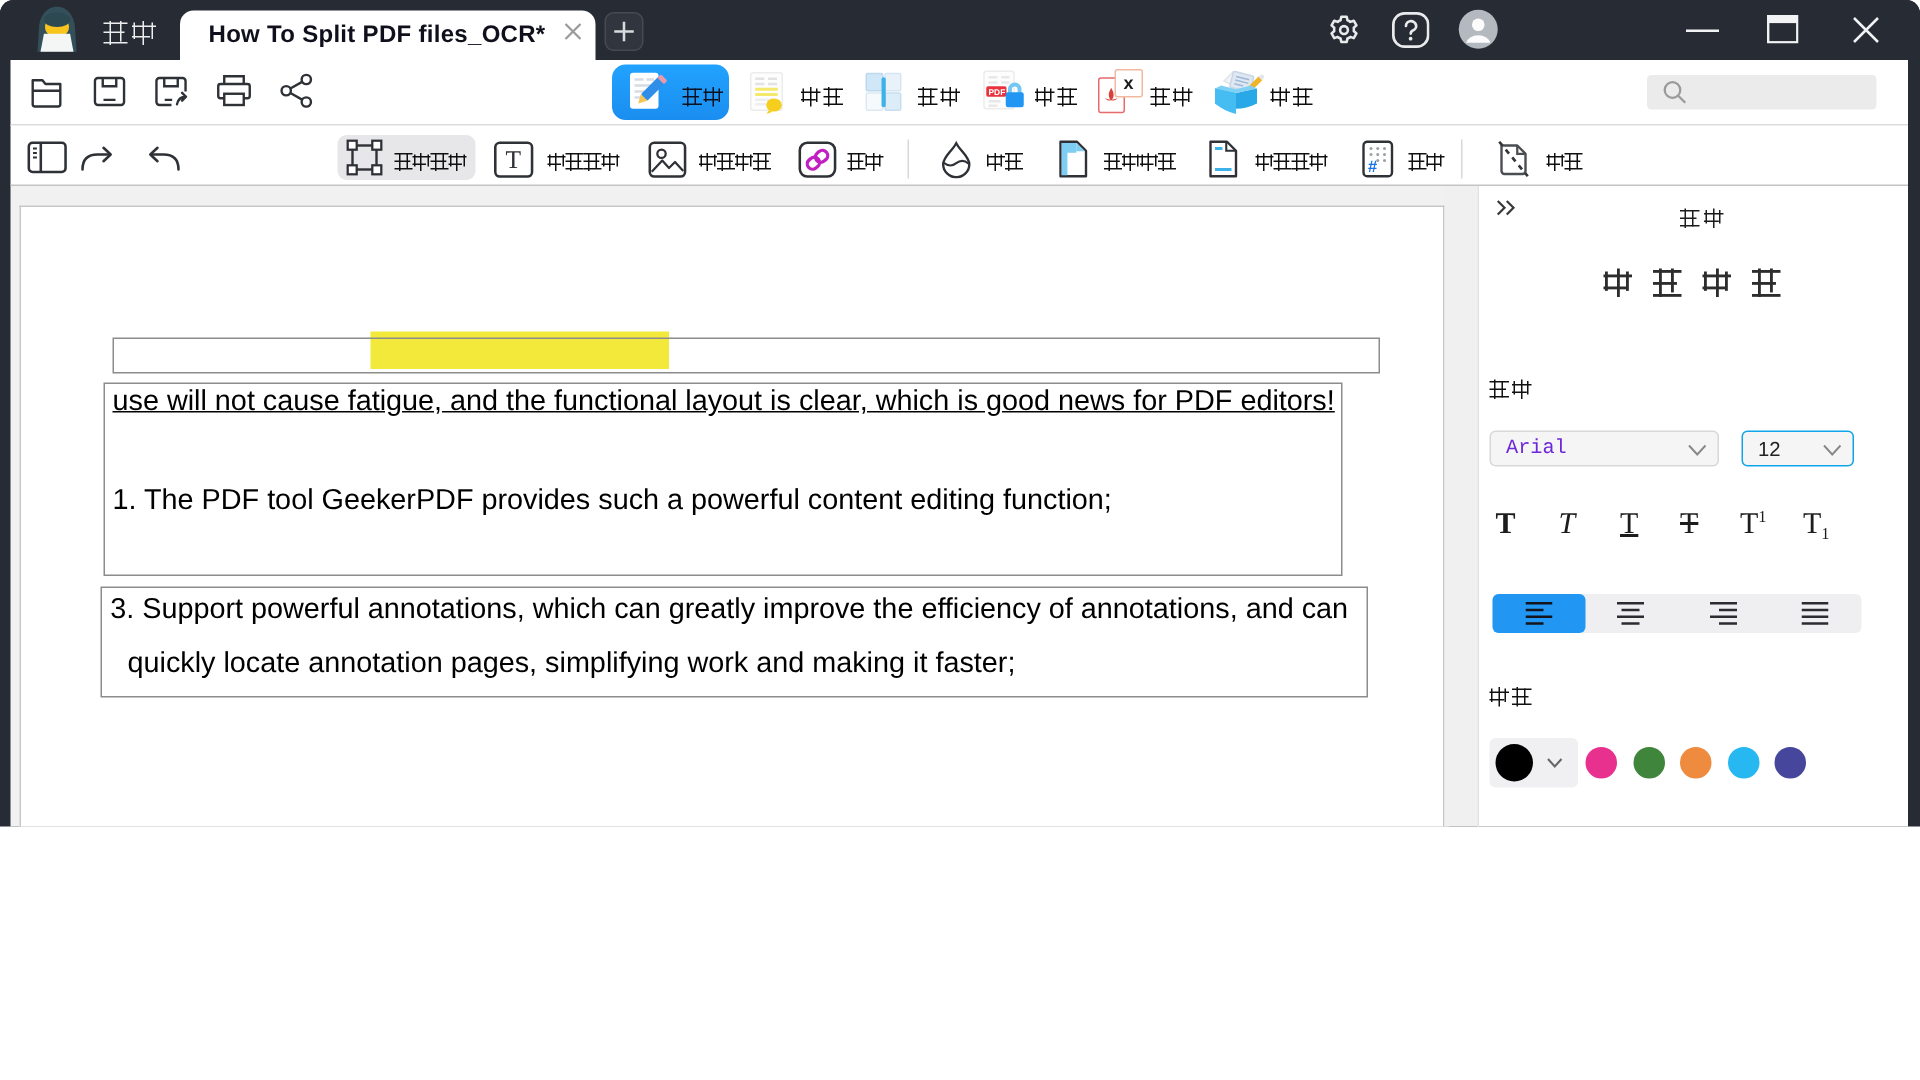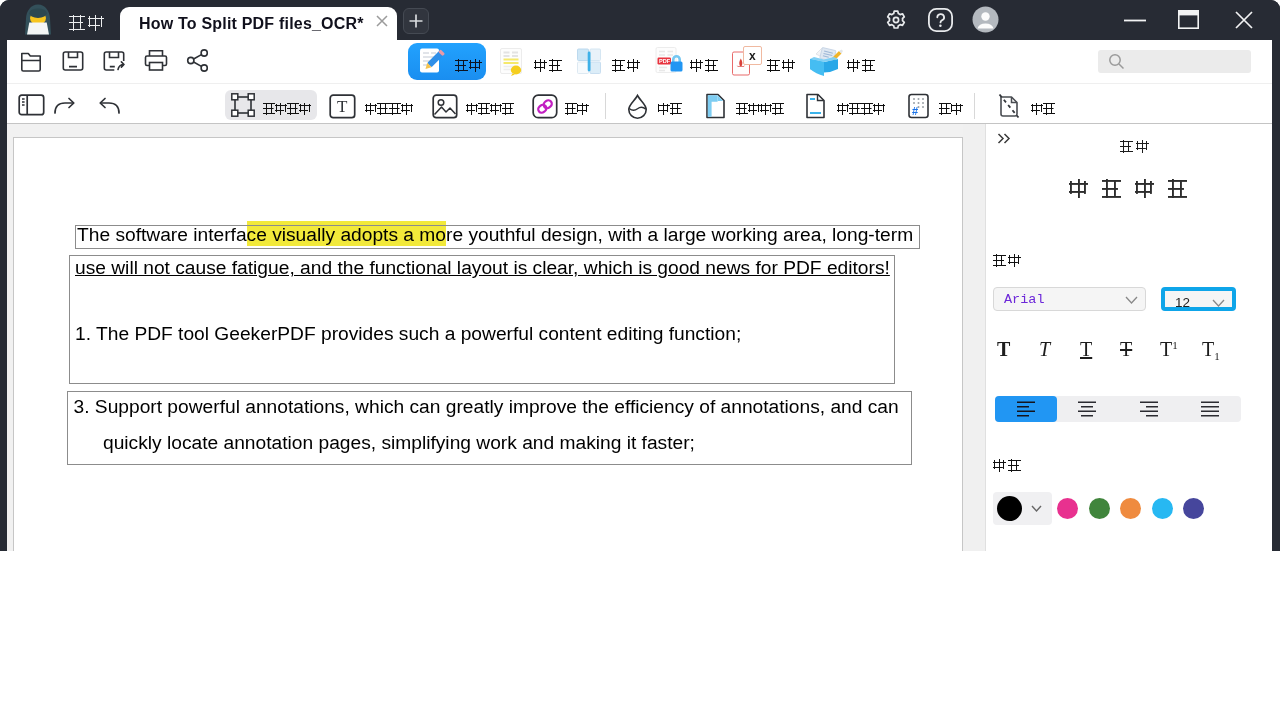--- a/index.html
+++ b/index.html
@@ -335,27 +335,26 @@
     </span>
   </div>
 
   <div class="abs" id="docarea" style="left:7px;top:124px;width:959px;height:586px;background:#f1f1f1;">
     <div class="abs" id="page" style="left:6px;top:13px;width:950px;height:573px;background:#ffffff;border:1px solid #c6c6c6;border-bottom:none;"></div>
   </div>
 
   <div class="abs" id="doctext" style="left:0;top:0;width:1280px;height:720px;pointer-events:none;font-size:19.2px;color:#000;">
     <div class="abs" style="left:247px;top:221px;width:199px;height:25px;background:#f2e93a;"></div>
     <div class="abs" style="left:75px;top:225px;width:845px;height:23.5px;border:1px solid #8c8c8c;"></div>
-    <div class="abs" style="left:77px;top:224px;height:22px;line-height:22px;white-space:nowrap;">The software interface visually adopts a more youthful design, with a large working area, long-term</div>
     <div class="abs" style="left:69px;top:255px;width:826px;height:129px;border:1px solid #8c8c8c;"></div>
     <div class="abs" style="left:75px;top:257.4px;height:22px;line-height:22px;white-space:nowrap;text-decoration:underline;">use will not cause fatigue, and the functional layout is clear, which is good news for PDF editors!</div>
     <div class="abs" style="left:75px;top:322.7px;height:22px;line-height:22px;white-space:nowrap;">1. The PDF tool GeekerPDF provides such a powerful content editing function;</div>
     <div class="abs" style="left:67px;top:390.5px;width:845px;height:74px;border:1px solid #8c8c8c;"></div>
     <div class="abs" style="left:73.5px;top:396.4px;height:22px;line-height:22px;white-space:nowrap;">3. Support powerful annotations, which can greatly improve the efficiency of annotations, and can</div>
-    <div class="abs" style="left:103px;top:431.8px;height:22px;line-height:22px;white-space:nowrap;text-align:center;">quickly locate annotation pages, simplifying work and making it faster;</div>
+    <div class="abs" style="left:85px;top:431.8px;height:22px;line-height:22px;white-space:nowrap;text-align:center;">quickly locate annotation pages, simplifying work and making it faster;</div>
 
     <div class="abs" style="left:359px;top:646px;width:203px;height:64px;border:1px solid #a9a9a9;border-bottom:none;"></div>
     <div class="abs" style="left:366px;top:646px;width:196px;height:64px;overflow:hidden;">
       <div style="font-size:39.5px;line-height:50px;margin-top:-7px;color:#0c0c0c;">Geekersoft</div>
     </div>
   </div>
 
   <div class="abs" id="pagebar" style="left:222px;top:662px;width:534px;height:38px;background:#ffffff;border:1px solid #e0e0e0;border-radius:9px;box-shadow:0 1px 4px rgba(0,0,0,0.10);">
 
     <svg class="abs" style="left:9px;top:7px;" width="28" height="24" viewBox="0 0 28 24">
@@ -453,21 +452,21 @@
     <span class="abs" style="left:7px;top:127px;color:#111;">
       <span class="hz" style="width:13px;height:13px;"></span><span class="hz2" style="width:13px;height:13px;margin-left:2px;"></span>
     </span>
 
     <div class="abs" style="left:7px;top:163px;width:153px;height:24px;background:#f5f5f5;border:1px solid #d8d8d8;border-radius:4px;">
       <span style="position:absolute;left:10px;top:4px;font-size:13.5px;color:#6d28d9;font-family:Liberation Mono, monospace;">Arial</span>
       <svg style="position:absolute;right:7px;top:8px;" width="13" height="9" viewBox="0 0 13 9">
           <path d="M1 1 L6.5 7 L12 1" fill="none" stroke="#888" stroke-width="1.3"></path>
         </svg>
     </div>
-    <div class="abs" style="left:175px;top:163px;width:75px;height:24px;background:#f5f5f5;border:4px solid #0ea5e9;border-radius:4px;text-align:center;">
+    <div class="abs" style="left:175px;top:163px;width:75px;height:24px;background:#f5f5f5;border:1px solid #0ea5e9;border-radius:4px;text-align:center;">
       <span style="position:absolute;left:10px;top:4px;font-size:13.5px;color:#222;">12</span>
       <svg style="position:absolute;right:7px;top:8px;" width="13" height="9" viewBox="0 0 13 9">
           <path d="M1 1 L6.5 7 L12 1" fill="none" stroke="#888" stroke-width="1.3"></path>
         </svg>
     </div>
 
     <div class="abs" style="left:0;top:214px;width:287px;height:26px;font-family:'Liberation Serif',serif;font-size:20px;color:#1d1d1d;">
       <span class="abs" style="left:11px;top:0;font-weight:bold;">T</span>
       <span class="abs" style="left:53px;top:0;font-style:italic;">T</span>
       <span class="abs" style="left:94px;top:0;text-decoration:underline;">T</span>

